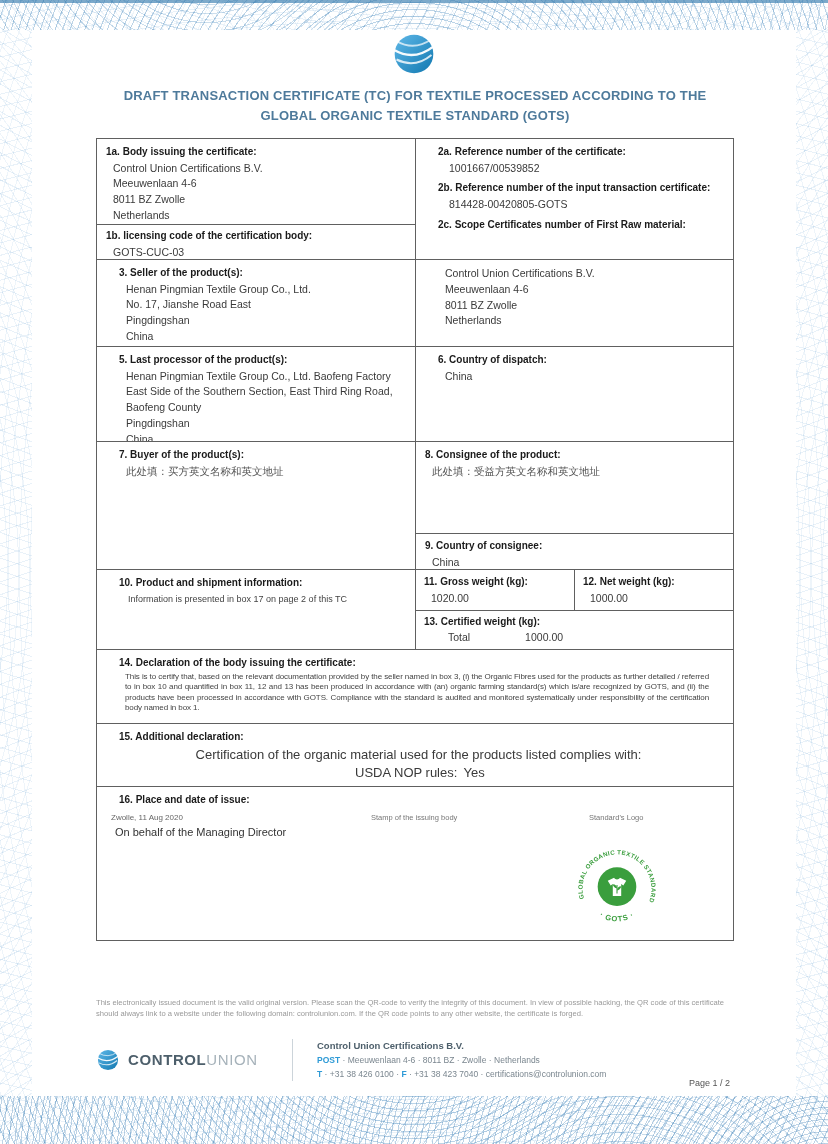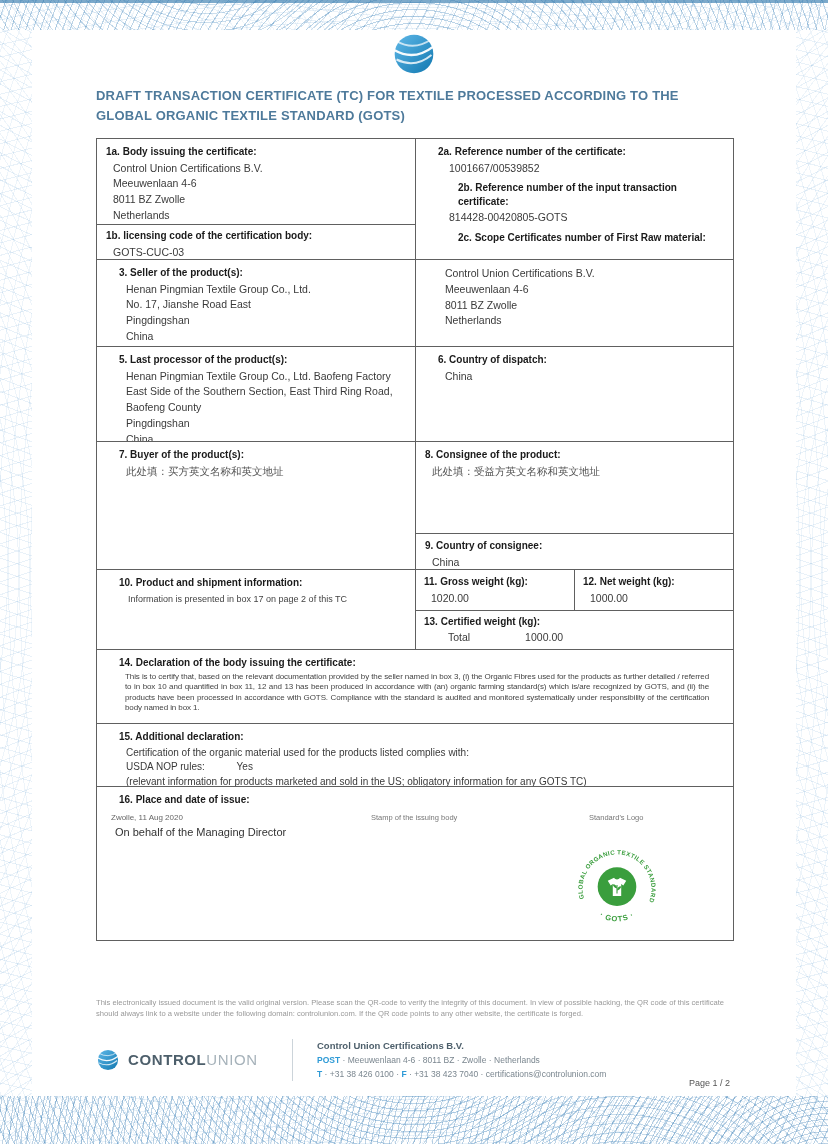--- a/index.html
+++ b/index.html
@@ -30,34 +30,34 @@
     background:
       repeating-radial-gradient(circle at 50% -140px, rgba(60,130,185,.34) 0 1px, transparent 1px 7px),
       repeating-radial-gradient(circle at 75% 190px, rgba(60,130,185,.28) 0 1px, transparent 1px 9px),
       repeating-radial-gradient(circle at 100% 120px, rgba(40,110,170,.30) 0 1px, transparent 1px 6px);
   }
   .top-rule{position:absolute;top:0;left:0;right:0;height:3px;background:rgba(55,125,175,.65);}
   .content-bg{position:absolute;left:32px;right:32px;top:30px;bottom:48px;background:#fff;}
 
   .top-logo{position:absolute;left:50%;top:31px;transform:translateX(-50%);width:46px;height:46px;}
 
-  .title{position:absolute;left:96px;top:86px;width:638px;text-align:left;
+  .title{position:absolute;left:96px;top:86px;width:638px;text-align:center;
     color:var(--title-blue);font-weight:bold;font-size:13px;line-height:1.55;letter-spacing:.2px;}
 
   
   .tc-table{position:absolute;left:96px;top:138px;width:638px;border:1px solid var(--border-gray);background:#fff;color:#333;}
   .row{display:grid;border-top:1px solid var(--border-gray);}
   .row.r1{border-top:none;}
   .two{grid-template-columns:318px 318px;}
   .cell{padding:6px 22px;overflow:hidden;}
   .colr{border-left:1px solid var(--border-gray);}
   .lbl{font-weight:bold;font-size:10px;color:#1a1a1a;margin-bottom:2px;line-height:1.35;}
   .val{font-size:10.5px;color:#3a3a3a;padding-left:7px;line-height:1.5;}
   .ind{padding-left:11px;}
-  .mt{margin-top:5px;margin-left:20px;}
+  .mt{margin-top:5px;}
 
   .r1{height:120px;}
   .r1-left{display:flex;flex-direction:column;}
   .cell-1a{height:86px;border-bottom:1px solid var(--border-gray);padding:6px 9px;}
   .cell-1b{flex:1;padding:4px 9px;}
   .r2{height:87px;}
   .r3{height:95px;}
   .r4{height:128px;}
   .r4-right{display:flex;flex-direction:column;border-left:1px solid var(--border-gray);}
   .cell-8{height:92px;border-bottom:1px solid var(--border-gray);padding:6px 9px;}
@@ -68,21 +68,21 @@
   .c11{padding:5px 8px;}
   .c12{padding:5px 8px;border-left:1px solid var(--border-gray);}
   .c13{grid-column:1/3;border-top:1px solid var(--border-gray);padding:4px 8px;}
   .c13-line{font-size:10.5px;color:#3a3a3a;}
   .c13-line .tl{margin-left:24px;}
   .c13-line .tv{margin-left:52px;}
   .note{font-size:9px;color:#444;padding-left:9px;margin-top:4px;}
   .r6{height:74px;}
   .para{font-size:8px;color:#444;line-height:1.32;text-align:justify;letter-spacing:-.1px;padding:0 2px 0 6px;margin-top:2px;}
   .r7{height:63px;}
-  .small-line{font-size:10px;color:#3a3a3a;line-height:1.45;padding-left:7px;}
+  .small-line{font-size:13px;color:#3a3a3a;line-height:1.45;padding-left:7px;text-align:center;}
   .usda .u-lbl{display:inline-block;min-width:108px;}
   .r8{height:154px;position:relative;}
   .issue-date{position:absolute;left:14px;top:26px;font-size:8px;color:#666;}
   .behalf{position:absolute;left:18px;top:39px;font-size:11px;color:#333;}
   .stamp-lbl{position:absolute;left:274px;top:26px;font-size:7.5px;color:#777;}
   .logo-lbl{position:absolute;left:492px;top:26px;font-size:7.5px;color:#777;}
   .gots-logo{position:absolute;left:478px;top:56px;width:84px;height:84px;}
 
   .fineprint{position:absolute;left:96px;top:998px;width:638px;font-size:7.6px;color:#999;line-height:1.4;}
 

